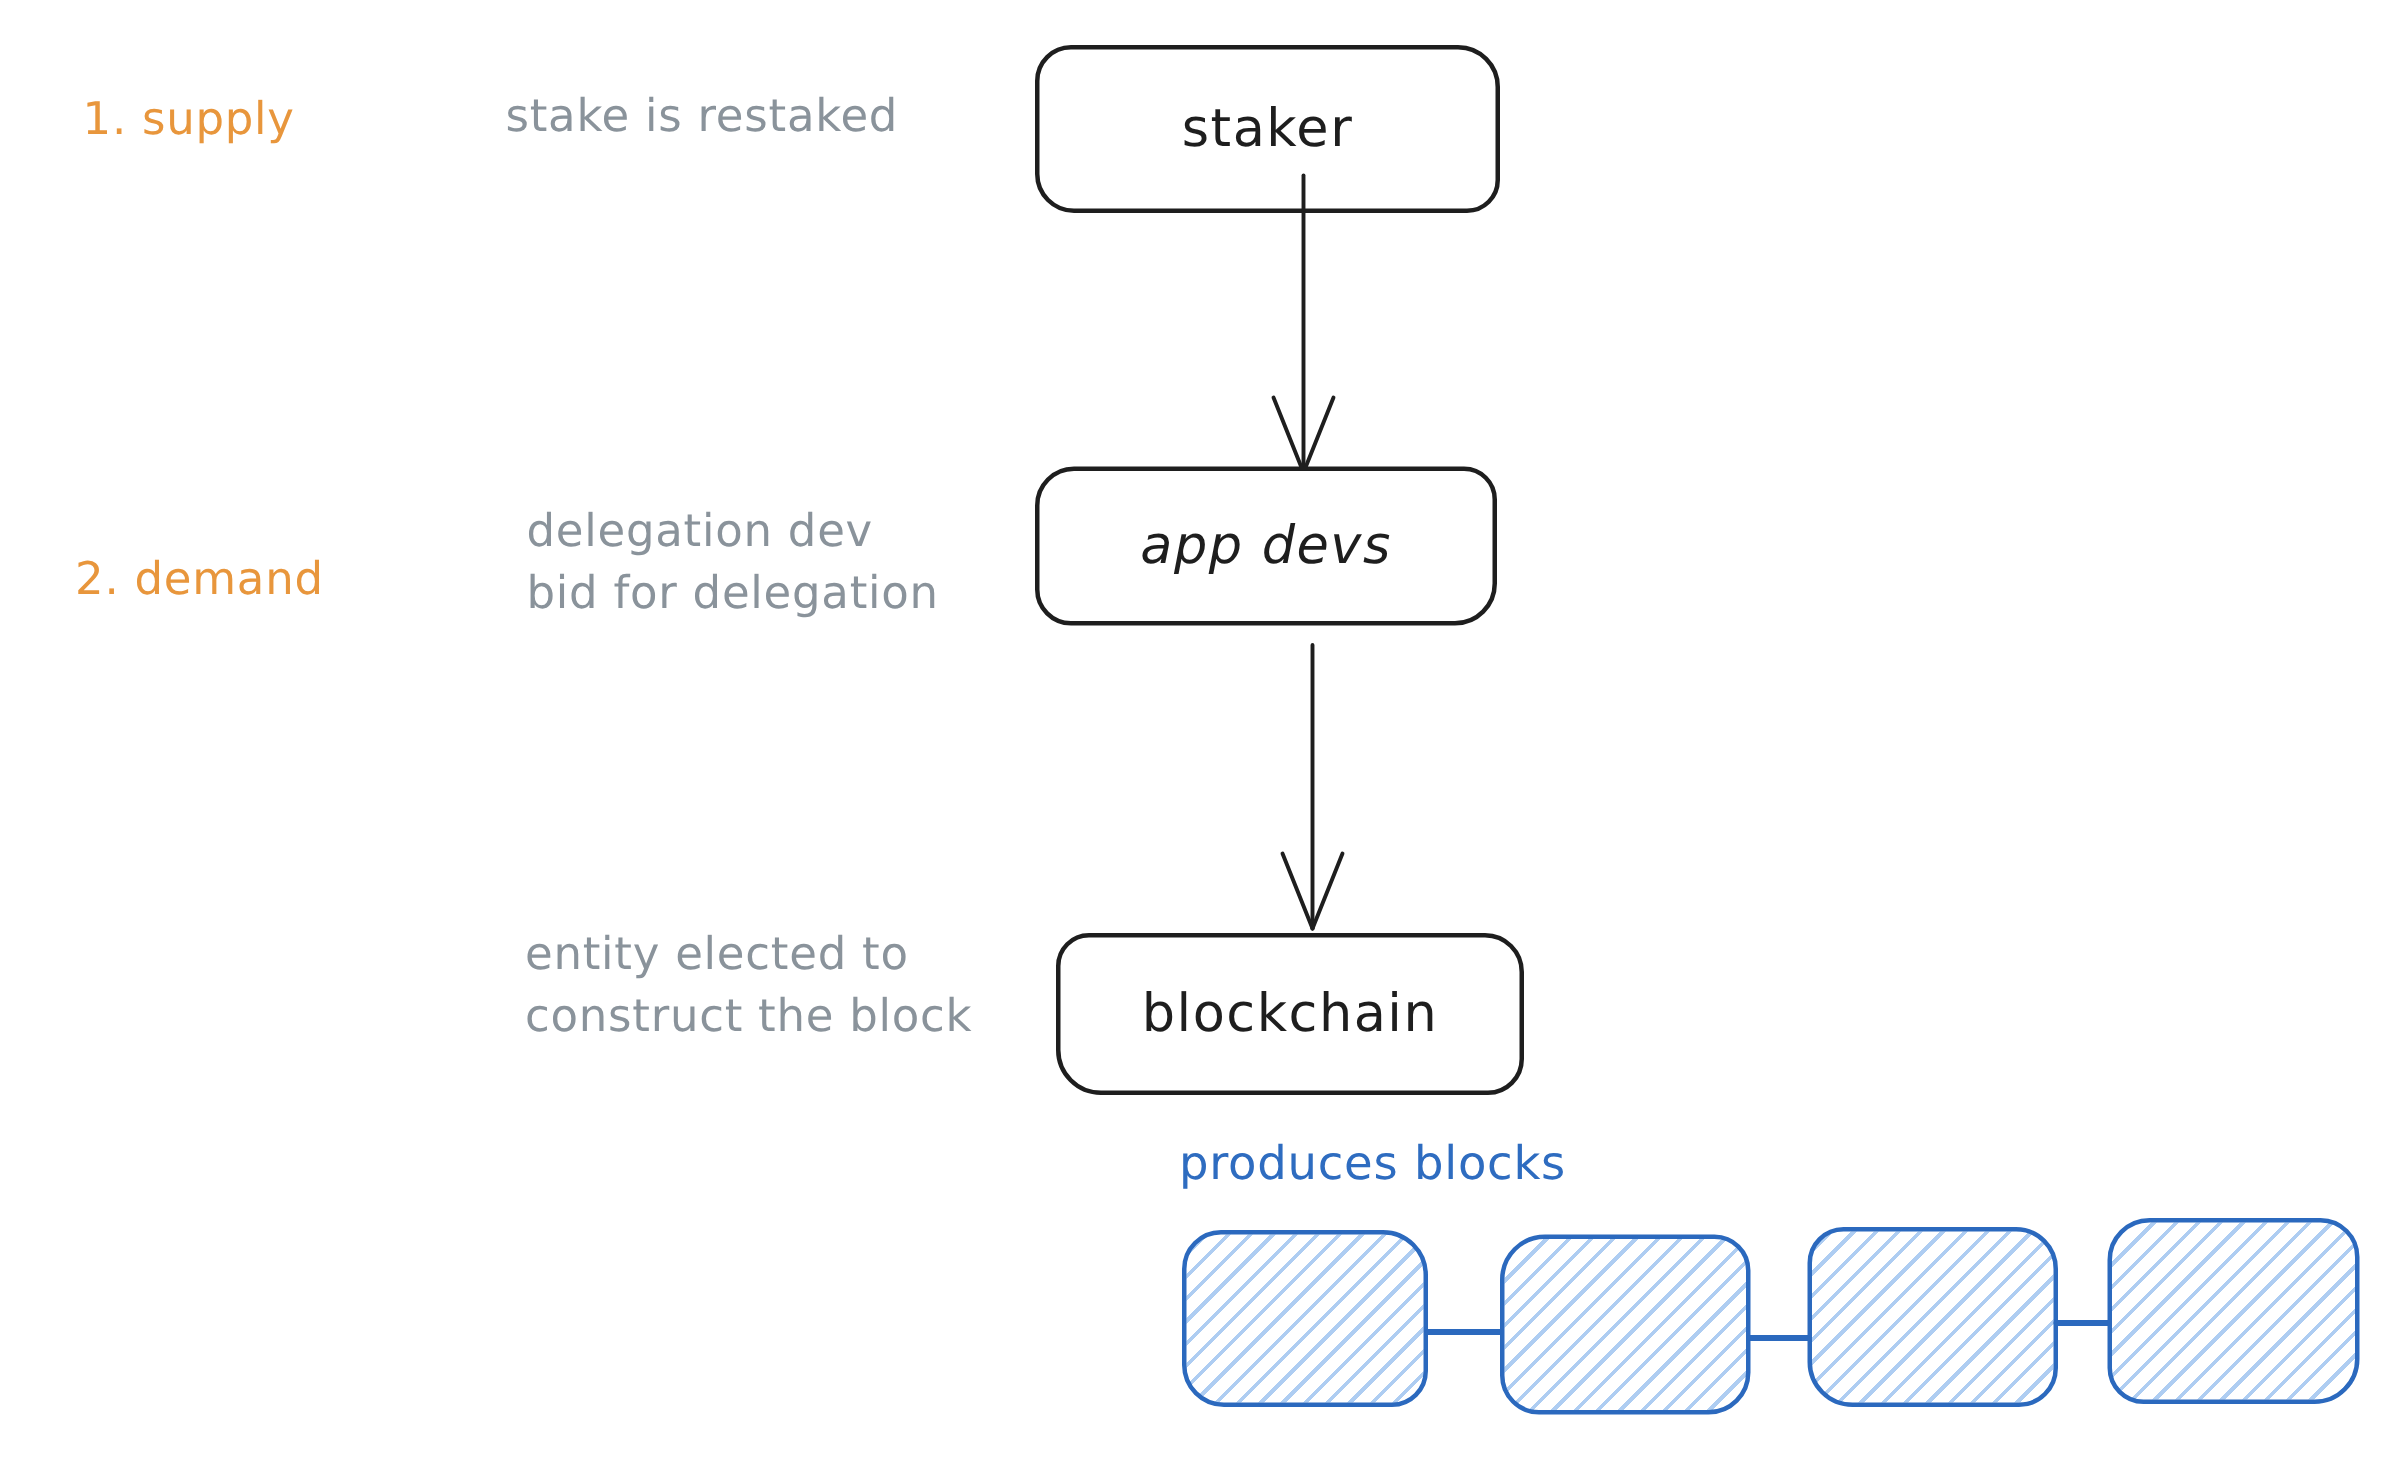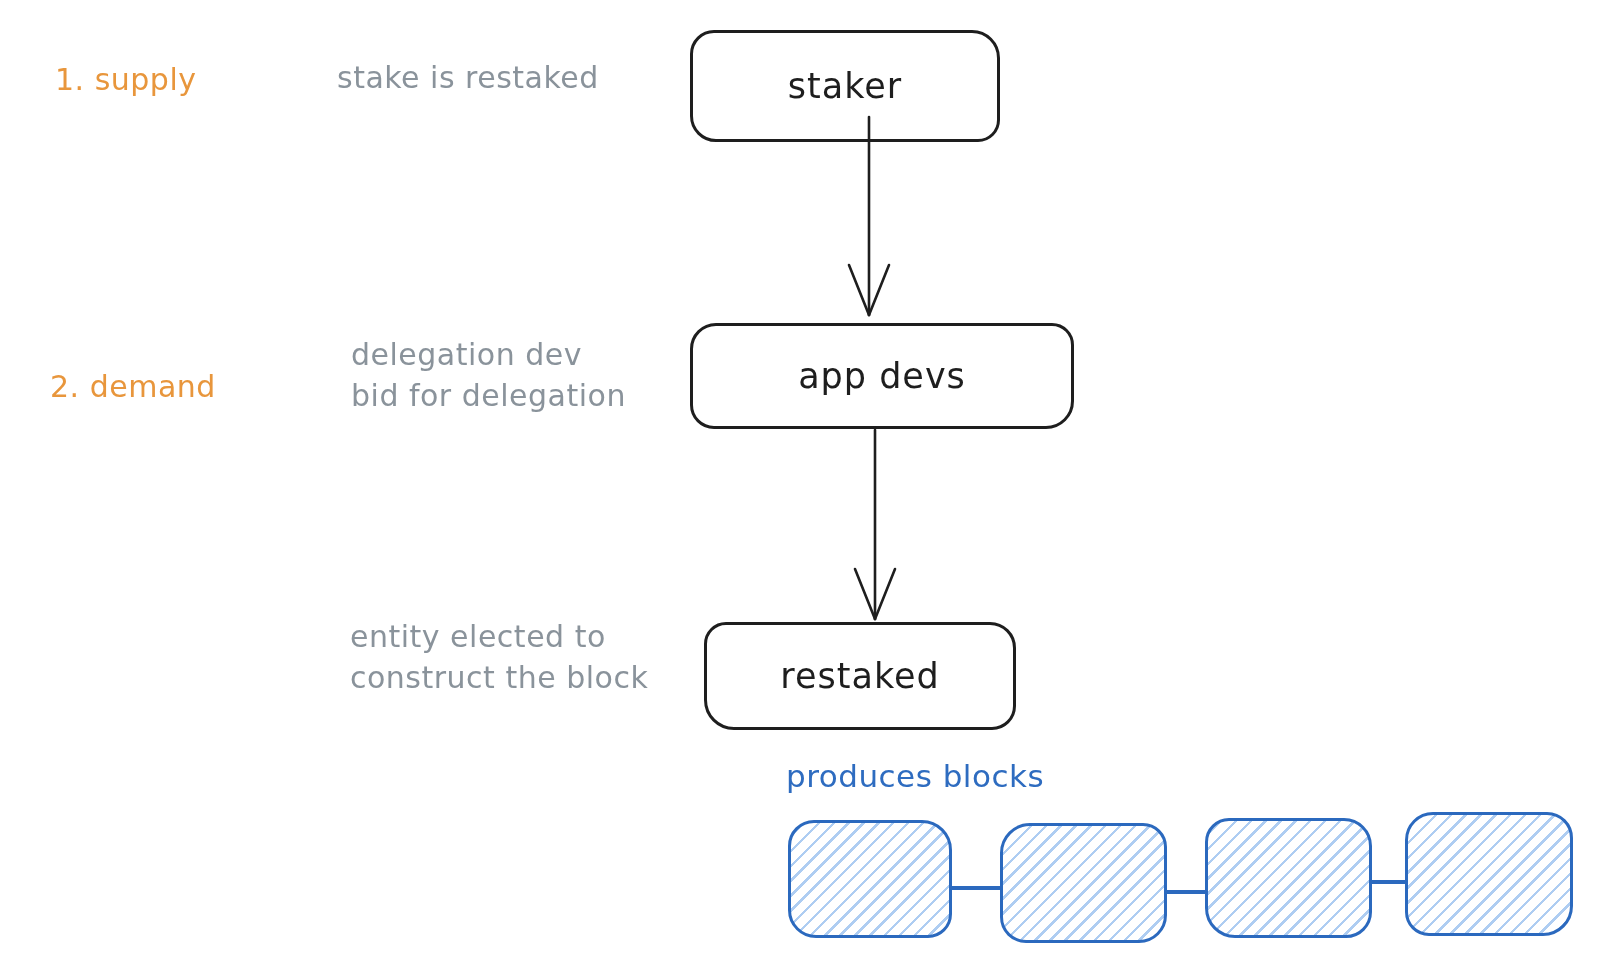--- a/index.html
+++ b/index.html
@@ -103,38 +103,38 @@
     <line x1="23" y1="198" x2="43" y2="148"></line>
   </svg>
 
   <div class="abs step-label" style="left:50px; top:345px;margin-top:24px;">2. demand</div>
 
   <div class="abs annotation" style="left:351px; top:334px;">
     <div>delegation dev</div>
     <div>bid for delegation</div>
   </div>
 
-  <div class="abs node" style="left:690px; top:323px; width:384px; height:106px; border-radius:26px 22px 28px 24px;">
+  <div class="abs node" style="left:690px; top:311px; width:308px; height:106px; border-radius:26px 22px 28px 24px;font-style:italic;">
     <span>app devs</span>
   </div>
 
   <svg class="abs arrow" style="left:852px; top:430px;" width="46" height="192" viewBox="0 0 46 192">
     <line x1="23" y1="0" x2="23" y2="189"></line>
     <line x1="23" y1="189" x2="3" y2="139"></line>
     <line x1="23" y1="189" x2="43" y2="139"></line>
   </svg>
 
 
   <div class="abs annotation" style="left:350px; top:616px;">
     <div>entity elected to</div>
     <div>construct the block</div>
   </div>
 
   <div class="abs node" style="left:704px; top:622px; width:312px; height:108px; border-radius:22px 26px 24px 30px;">
-    <span>restaked</span>
+    <span>blockchain</span>
   </div>
 
   <div class="abs chain-caption" style="left:786px; top:758px;">produces blocks</div>
 
   <div class="abs chain-block" style="left:788px; top:820px; width:164px; height:118px;"></div>
   <div class="abs chain-link" style="left:950px; top:886px; width:52px;"></div>
 
   <div class="abs chain-block" style="left:1000px; top:823px; width:167px; height:120px; border-radius:30px 24px 28px 26px;"></div>
   <div class="abs chain-link" style="left:1165px; top:890px; width:42px;"></div>
 

